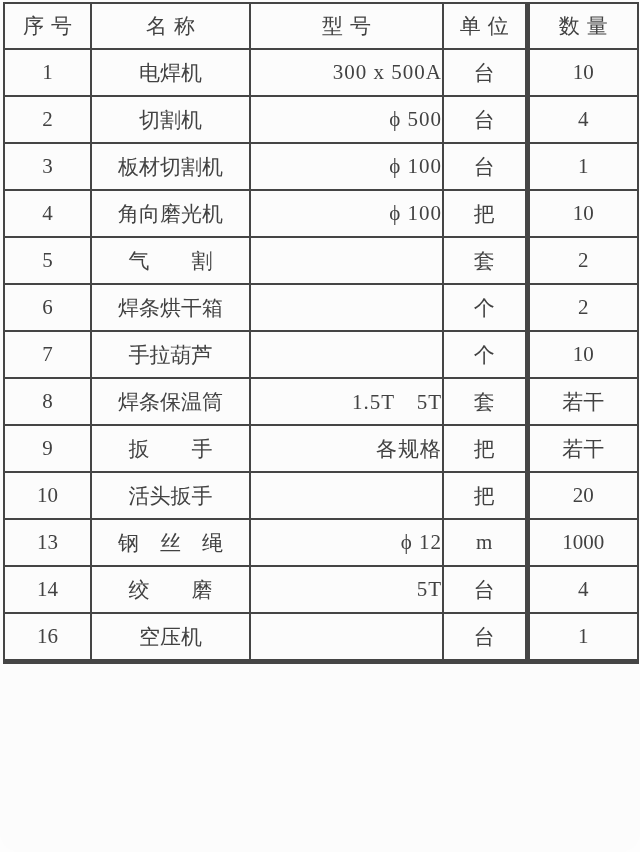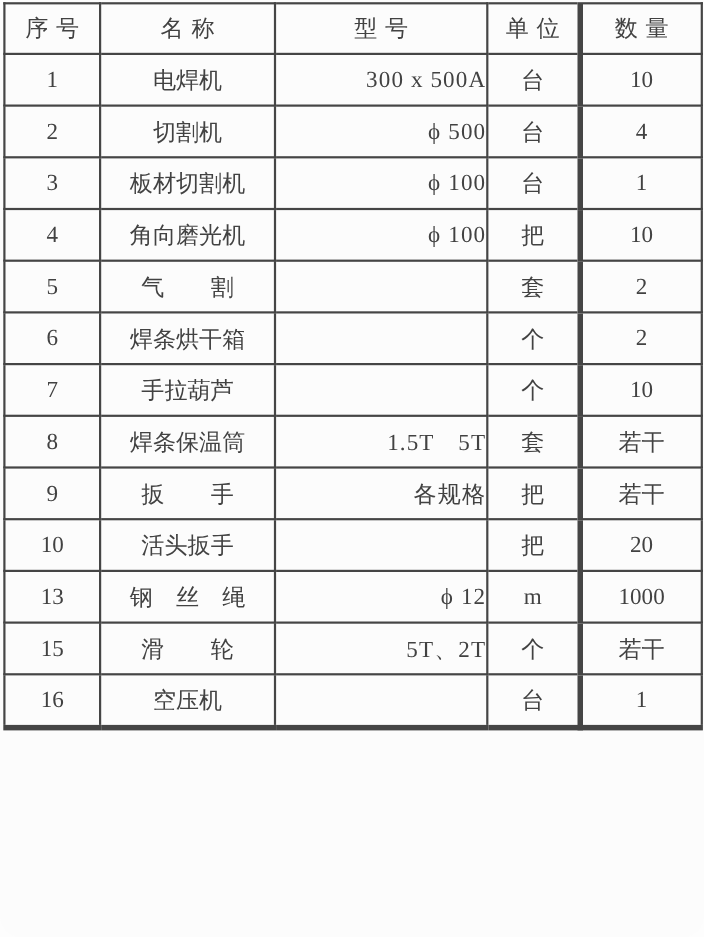--- a/index.html
+++ b/index.html
@@ -142,25 +142,25 @@
         <td>20</td>
       </tr>
       <tr>
         <td>13</td>
         <td>钢　丝　绳</td>
         <td class="model-col">ϕ 12</td>
         <td class="unit-col">m</td>
         <td>1000</td>
       </tr>
       <tr>
-        <td>15</td>
-        <td>滑　　轮</td>
-        <td class="model-col">5T、2T</td>
-        <td class="unit-col">个</td>
-        <td>若干</td>
+        <td>14</td>
+        <td>绞　　磨</td>
+        <td class="model-col">5T</td>
+        <td class="unit-col">台</td>
+        <td>4</td>
       </tr>
       <tr>
         <td>16</td>
         <td>空压机</td>
         <td class="model-col"></td>
         <td class="unit-col">台</td>
         <td>1</td>
       </tr>
     </tbody>
   </table>

